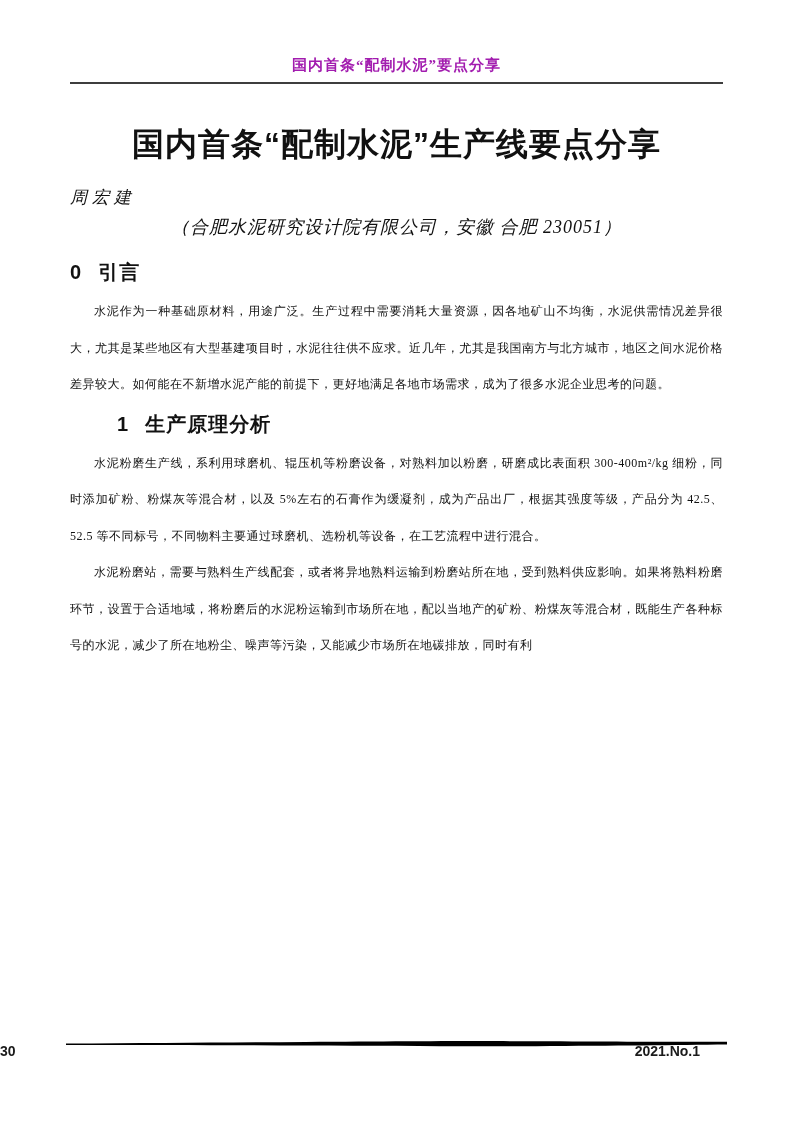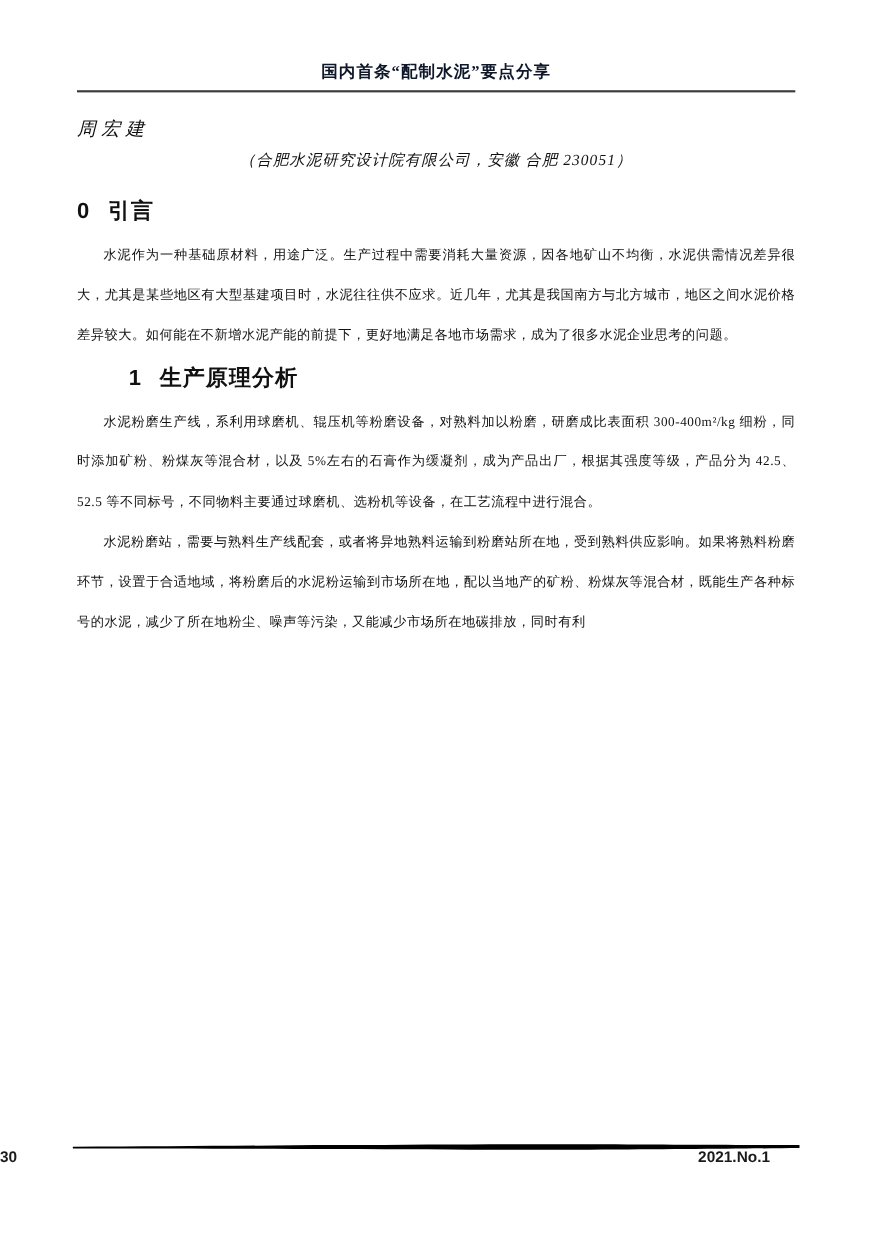--- a/index.html
+++ b/index.html
@@ -21,21 +21,21 @@
     left: 70px;
     width: 653px;
     top: 0;
   }
   .running-header {
     padding-top: 56px;
     text-align: center;
     font-size: 15px;
     font-weight: 700;
     letter-spacing: 1px;
-    color: #0f172a;
+    color: #a21caf;
   }
   .header-rule {
     border-bottom: 2px solid #3d3d3d;
     margin-top: 7px;
   }
   .article-title {
     margin: 40px 0 0 0;
     text-align: center;
     font-size: 32px;
     line-height: 40px;
@@ -47,21 +47,21 @@
     margin-top: 23px;
     text-align: left;
     font-size: 17px;
     line-height: 22px;
     font-style: italic;
     letter-spacing: 5px;
   }
   .affiliation {
     margin-top: 5px;
     text-align: center;
-    font-size: 14px;
+    font-size: 18px;
     line-height: 26px;
     font-style: italic;
     letter-spacing: 1px;
   }
   .section-heading {
     margin: 17px 0 6px 0;
     font-size: 20px;
     line-height: 30px;
     font-weight: 700;
     font-family: "Liberation Sans", "DejaVu Sans", sans-serif;
@@ -115,20 +115,21 @@
 </style>
 </head>
 <body>
 
 <div class="page">
   <div class="content">
 
     <div class="running-header">国内首条“配制水泥”要点分享</div>
     <div class="header-rule"></div>
 
+    <h1 class="article-title">国内首条“配制水泥”生产线要点分享</h1>
 
     <div class="author">周宏建</div>
 
     <div class="affiliation">（合肥水泥研究设计院有限公司，安徽 合肥 230051）</div>
 
     <h2 class="section-heading">
       <span class="sec-num">0</span><span>引言</span>
     </h2>
 
     <p class="body-para">水泥作为一种基础原材料，用途广泛。生产过程中需要消耗大量资源，因各地矿山不均衡，水泥供需情况差异很大，尤其是某些地区有大型基建项目时，水泥往往供不应求。近几年，尤其是我国南方与北方城市，地区之间水泥价格差异较大。如何能在不新增水泥产能的前提下，更好地满足各地市场需求，成为了很多水泥企业思考的问题。</p>

